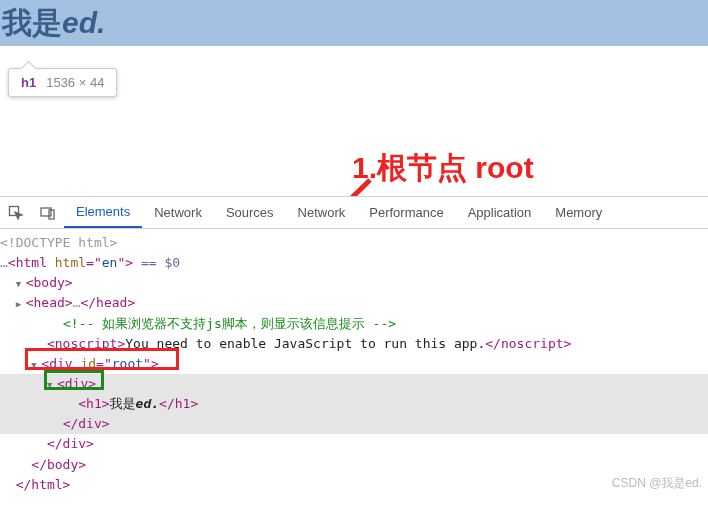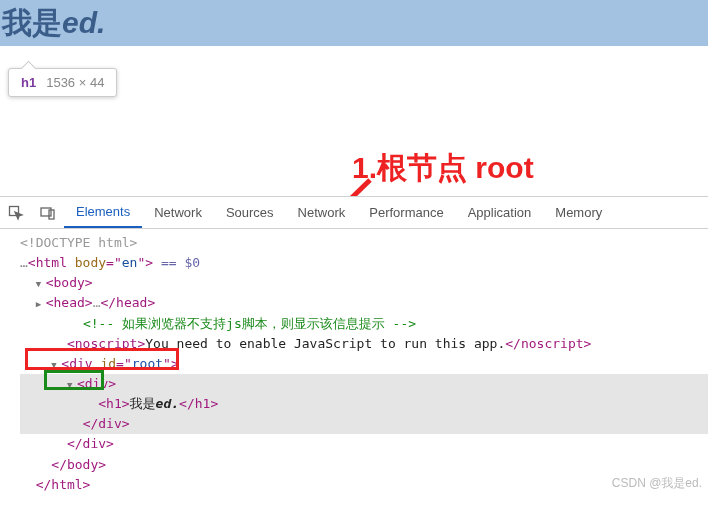--- a/index.html
+++ b/index.html
@@ -13,21 +13,21 @@
   .tooltip-box::before { content: ''; position: absolute; top: -6px; left: 14px; width: 10px; height: 10px; background: #fff; border-left:1px solid #ccc; border-top:1px solid #ccc; transform: rotate(45deg); }
   .annot { position: absolute; font-weight: bold; font-family: "Microsoft YaHei", sans-serif; }
   .annot1 { top: 148px; left: 352px; color: #e22; font-size: 30px; }
   .annot2 { top: 370px; left: 342px; color: #1a8a1a; font-size: 30px; }
   .arrow { position: absolute; pointer-events: none; }
   .devtools { position: absolute; top: 196px; left: 0; right: 0; bottom: 0; background: #fff; border-top: 1px solid #d0d0d0; }
   .dt-tabs { display: flex; align-items: center; height: 32px; border-bottom: 1px solid #d0d0d0; font-size: 13px; color: #555; }
   .dt-icon { width: 32px; display: flex; justify-content: center; align-items: center; color: #666; }
   .dt-tab { padding: 0 12px; height: 100%; display: flex; align-items: center; cursor: pointer; }
   .dt-tab.active { color: #1a5fbf; border-bottom: 2px solid #1a5fbf; }
-  .dom-tree { font-family: Menlo, Consolas, monospace; font-size: 13px; padding: 4px 0 4px 20px; line-height: 1.55; }
+  .dom-tree { font-family: Menlo, Consolas, monospace; font-size: 13px; padding: 4px 0 4px 0; line-height: 1.55; }
   .dom-tree .row { white-space: pre; position: relative; }
   .dom-tree .tagc { color: #a01a7d; }
   .dom-tree .attr { color: #9a6a1a; }
   .dom-tree .str { color: #1a4fa0; }
   .dom-tree .txt { color: #222; }
   .dom-tree .comment { color: #1a8a1a; margin-left: 16px; }
   .dom-tree .gray { color: #999; }
   .dom-tree .doctype { color: #999; }
   .dom-tree .sel { color: #66a; }
   .dom-tree .caret { display:inline-block; width:10px; color:#777; }
@@ -89,21 +89,21 @@
     <div class="dt-tab">Network</div>
     <div class="dt-tab">Sources</div>
     <div class="dt-tab">Network</div>
     <div class="dt-tab">Performance</div>
     <div class="dt-tab">Application</div>
     <div class="dt-tab">Memory</div>
   </div>
 
   <div class="dom-tree">
     <div class="row"><span class="doctype">&lt;!DOCTYPE html&gt;</span></div>
-    <div class="row"><span class="dots">…</span><span class="tagc">&lt;html </span><span class="attr">body</span><span class="tagc">="</span><span class="str">en</span><span class="tagc">"&gt;</span><span class="sel"> == $0</span></div>
+    <div class="row"><span class="dots">…</span><span class="tagc">&lt;html </span><span class="attr">html</span><span class="tagc">="</span><span class="str">en</span><span class="tagc">"&gt;</span><span class="sel"> == $0</span></div>
     <div class="row">  <span class="caret down"></span><span class="tagc">&lt;body&gt;</span></div>
     <div class="row">  <span class="caret right"></span><span class="tagc">&lt;head&gt;</span><span class="gray">…</span><span class="tagc">&lt;/head&gt;</span></div>
     <div class="row">      <span class="comment">&lt;!-- 如果浏览器不支持js脚本，则显示该信息提示 --&gt;</span></div>
     <div class="row">      <span class="tagc">&lt;noscript&gt;</span><span class="txt">You need to enable JavaScript to run this app.</span><span class="tagc">&lt;/noscript&gt;</span></div>
     <div class="row">    <span class="caret down"></span><span class="tagc">&lt;div </span><span class="attr">id</span><span class="tagc">="</span><span class="str">root</span><span class="tagc">"&gt;</span></div>
     <div class="row highlight">      <span class="caret down"></span><span class="tagc">&lt;div&gt;</span></div>
     <div class="row highlight">          <span class="tagc">&lt;h1&gt;</span><span class="txt">我是</span><span class="txt ital">ed.</span><span class="tagc">&lt;/h1&gt;</span></div>
     <div class="row highlight">        <span class="tagc">&lt;/div&gt;</span></div>
     <div class="row">      <span class="tagc">&lt;/div&gt;</span></div>
     <div class="row">    <span class="tagc">&lt;/body&gt;</span></div>

